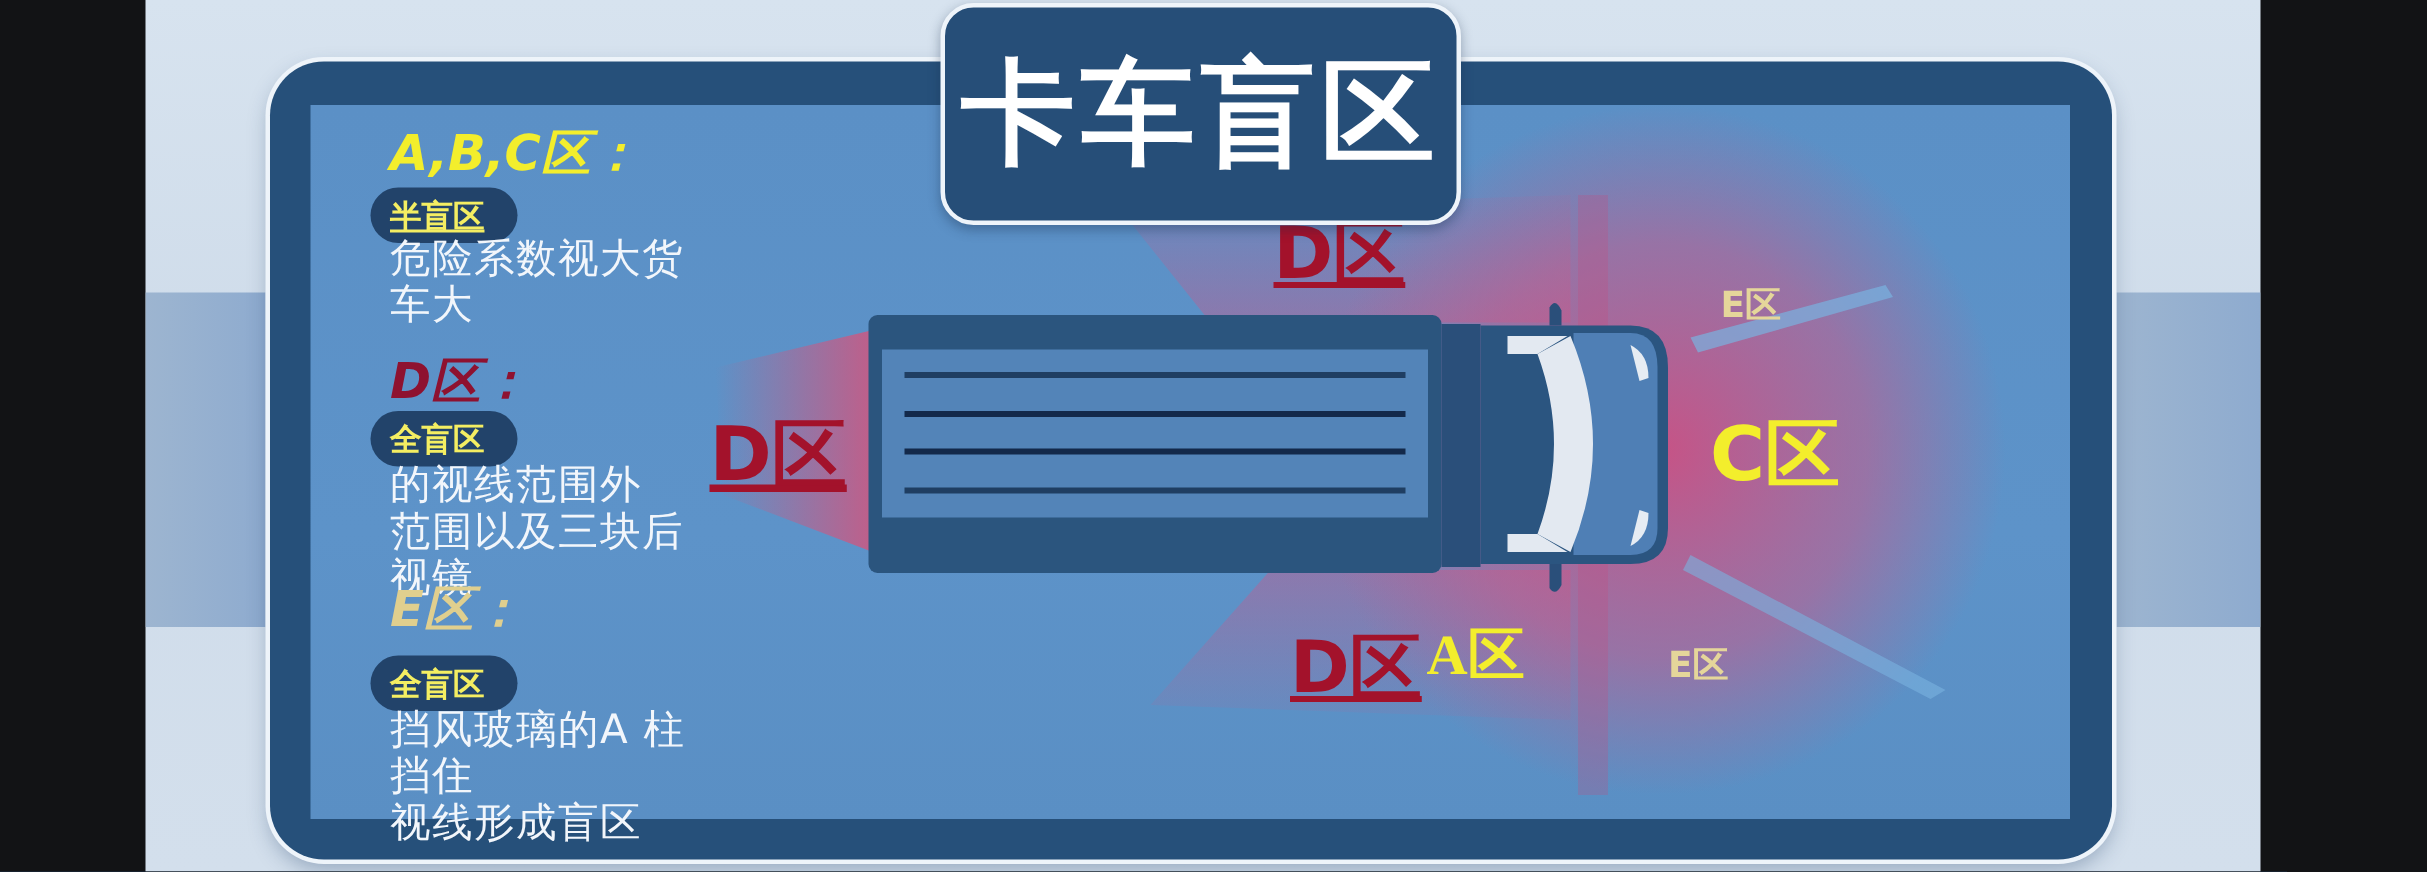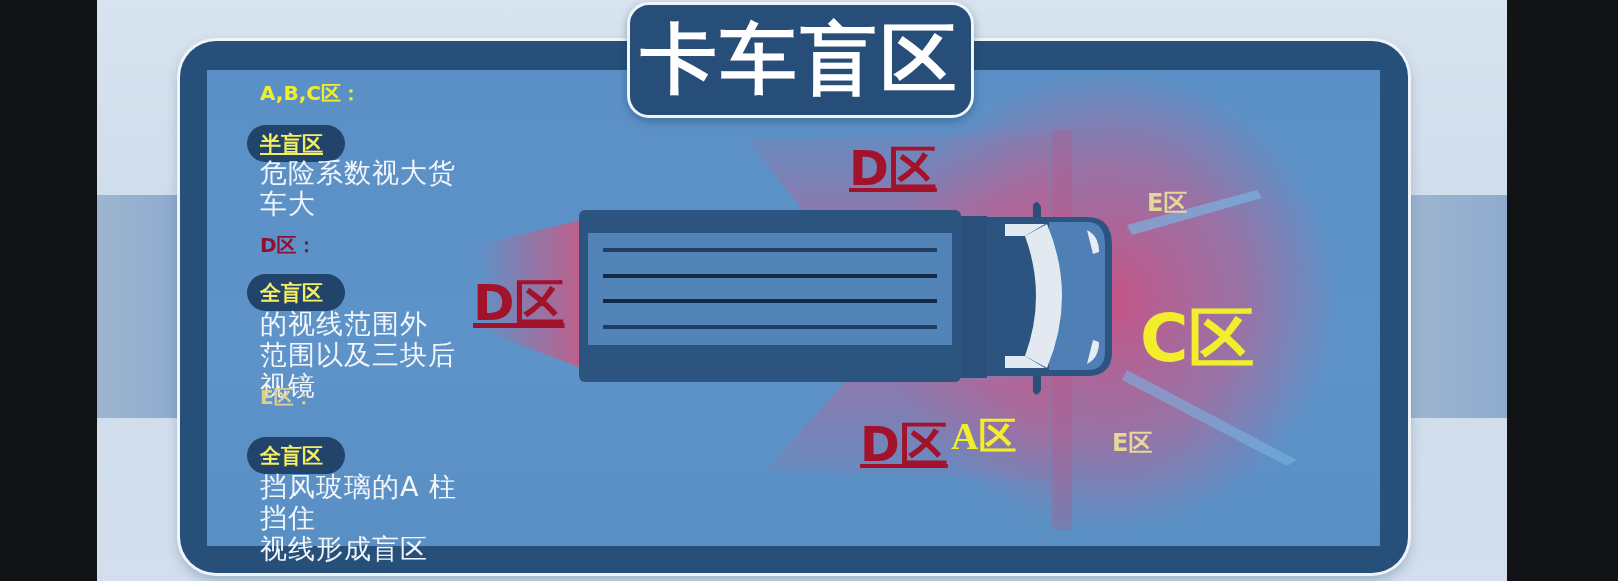--- a/index.html
+++ b/index.html
@@ -24,33 +24,34 @@
       border-radius: 36px;
       box-shadow: 0 0 0 3px #eef4fa, 0 6px 14px rgba(30,60,100,0.35);
     }
     .screen {
       position: absolute; left: 110px; top: 70px; width: 1173px; height: 476px;
       background: linear-gradient(180deg, #5b90c6 0%, #5d93c9 60%, #5a8fc4 100%);
       overflow: hidden;
     }
 
     .title-badge {
-      position: absolute; left: 627px; top: 2px; width: 347px; height: 116px;
+      position: absolute; left: 627px; top: 2px; width: 347px; height: 148px;
       background: #264e78; border-radius: 22px;
       border: 3px solid #eef4fa;
       display: flex; align-items: center; justify-content: center;
       box-shadow: 0 3px 8px rgba(20,40,70,0.35);
     }
     .title-text {
       color: #ffffff; font-size: 76px; font-weight: 900; letter-spacing: 4px;
       font-family: "DejaVu Sans", sans-serif;
     }
     .zone-heading {
-      position: absolute; font-size: 20px; font-weight: bold; white-space: nowrap;
+      position: absolute; font-size: 33px; font-weight: bold; white-space: nowrap;
       font-family: "DejaVu Sans", sans-serif;
+      font-style: italic;
     }
     .pill {
       position: absolute; height: 37px; width: 98px; border-radius: 19px;
       background: #22436a; color: #f4ee62; font-size: 21px; font-weight: bold;
       display: flex; align-items: center; padding-left: 13px;
     }
     .desc {
       position: absolute; color: #f2f6fb; font-size: 27px; line-height: 31px;
       width: 215px; letter-spacing: 1px;
     }
@@ -156,20 +157,20 @@
     <div class="desc" style="left:163px; top:471px;">
       <div>挡风玻璃的A 柱挡住</div>
       <div>视线形成盲区</div>
     </div>
   </div>
 
   <div class="zone-label red" style="left:376px; top:270px; font-size:50px;">D区</div>
   <div class="zone-label red" style="left:752px; top:137px; font-size:48px;">D区</div>
   <div class="zone-label red" style="left:763px; top:413px; font-size:48px;">D区</div>
   <div class="zone-label yellow" style="left:854px; top:411px; font-size:38px;font-family:Liberation Serif, serif;">A区</div>
-  <div class="zone-label yellow" style="left:1043px; top:294px; font-size:66px;">C区</div>
+  <div class="zone-label yellow" style="left:1043px; top:270px; font-size:50px;">C区</div>
   <div class="zone-label e" style="left:1050px; top:187px;">E区</div>
   <div class="zone-label e" style="left:1015px; top:427px;">E区</div>
 
   <div class="title-badge" style="left:530px;">
     <span class="title-text">卡车盲区</span>
   </div>
 </div>
 
 </body></html>

